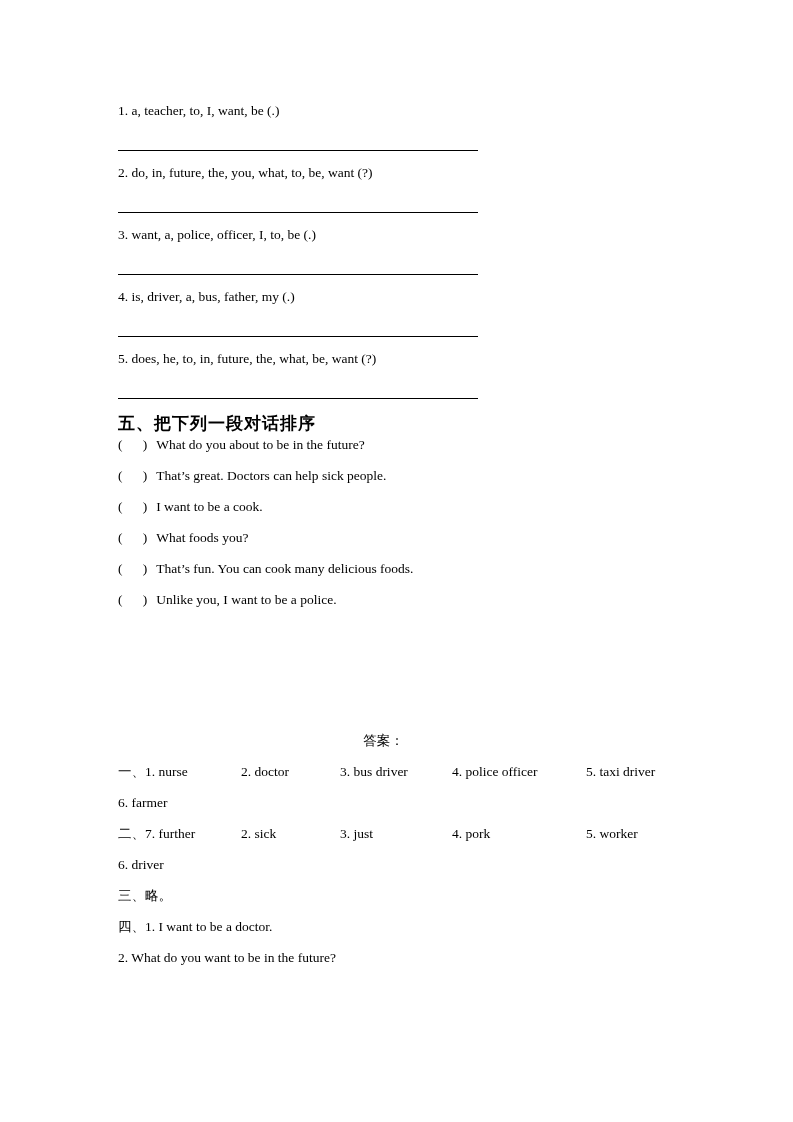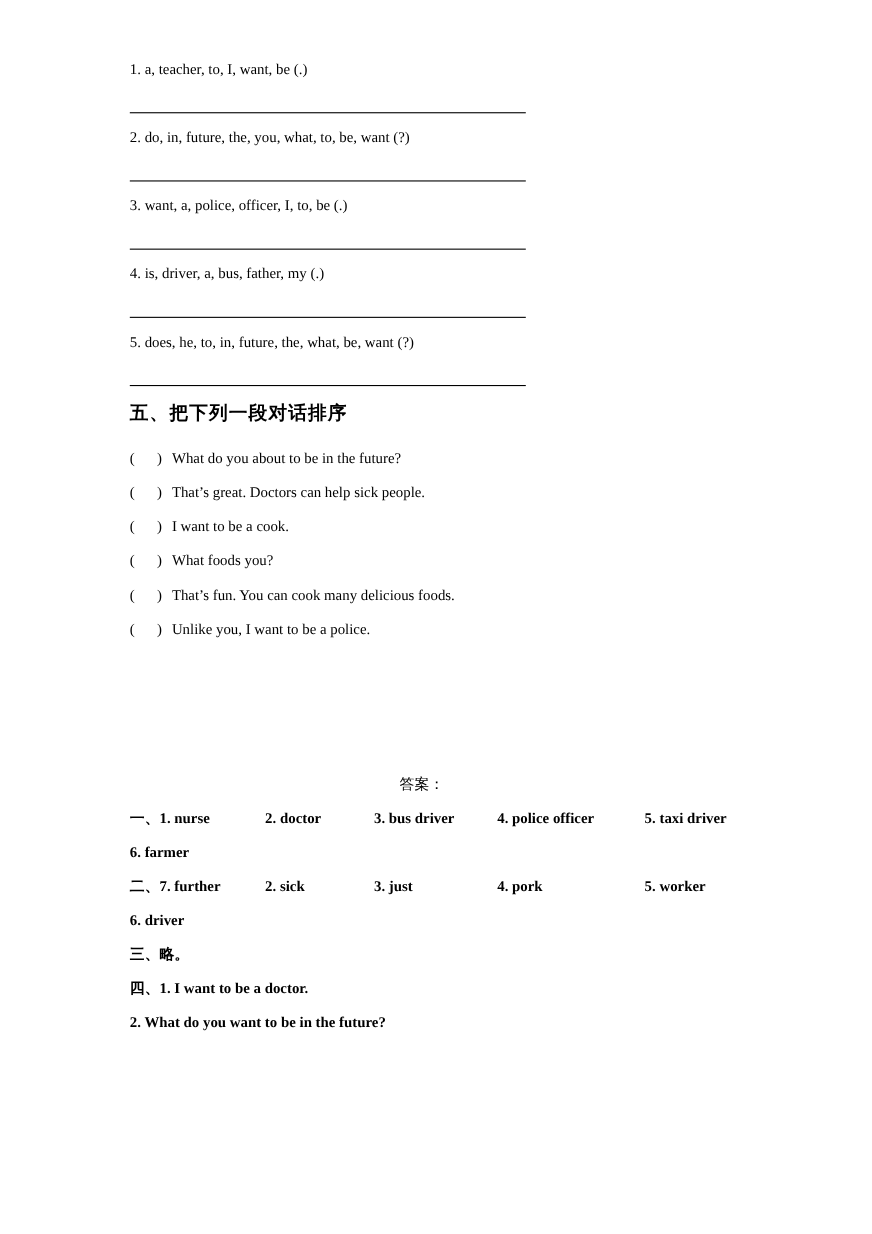--- a/index.html
+++ b/index.html
@@ -7,21 +7,21 @@
   body {
     width: 793px;
     height: 1122px;
     font-family: "Liberation Serif", "DejaVu Serif", serif;
     font-size: 13.5px;
     color: #000000;
     position: relative;
     overflow: hidden;
   }
   .page {
-    padding: 54px 40px 0 118px;
+    padding: 102px 40px 0 118px;
     width: 689px;
   }
   
   .sentence-block { margin-bottom: 13px; }
   .sentence-text {
     line-height: 18px;
     white-space: nowrap;
   }
   .answer-line {
     width: 360px;
@@ -29,21 +29,20 @@
     border-bottom: 1px solid #000000;
     margin-top: 30px;
   }
   
   .section-heading {
     font-family: "Liberation Sans", "DejaVu Sans", sans-serif;
     font-size: 17px;
     font-weight: bold;
     line-height: 24px;
     margin-top: 0px;
-    margin-bottom: 20px;
     letter-spacing: 1px;
   }
   
   .dialogue-item {
     line-height: 18px;
     margin-bottom: 13px;
     white-space: nowrap;
   }
   .dlg-prefix {
     display: inline-block;
@@ -53,21 +52,20 @@
   .answers-label {
     margin-top: 123px;
     line-height: 18px;
     text-align: center;
   }
   .answers { }
   .answer-row {
     line-height: 18px;
     margin-top: 13px;
     white-space: nowrap;
-    font-weight: bold;
   }
   .cell { display: inline-block; vertical-align: top; }
   .c0 { width: 123px; }
   .c1 { width: 99px; }
   .c2 { width: 112px; }
   .c3 { width: 134px; }
   .c4 { }
 </style>
 </head>
 <body>

